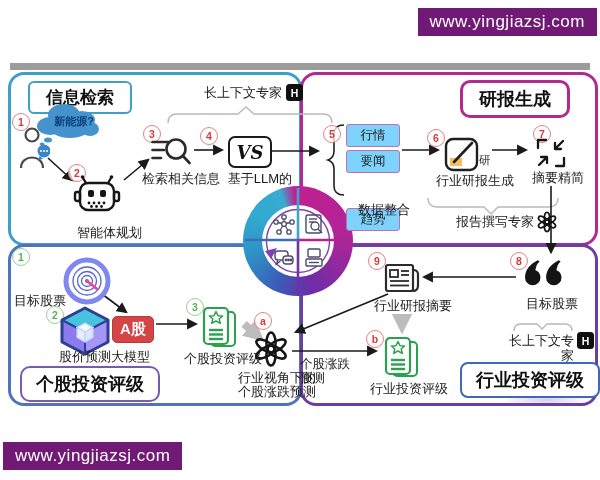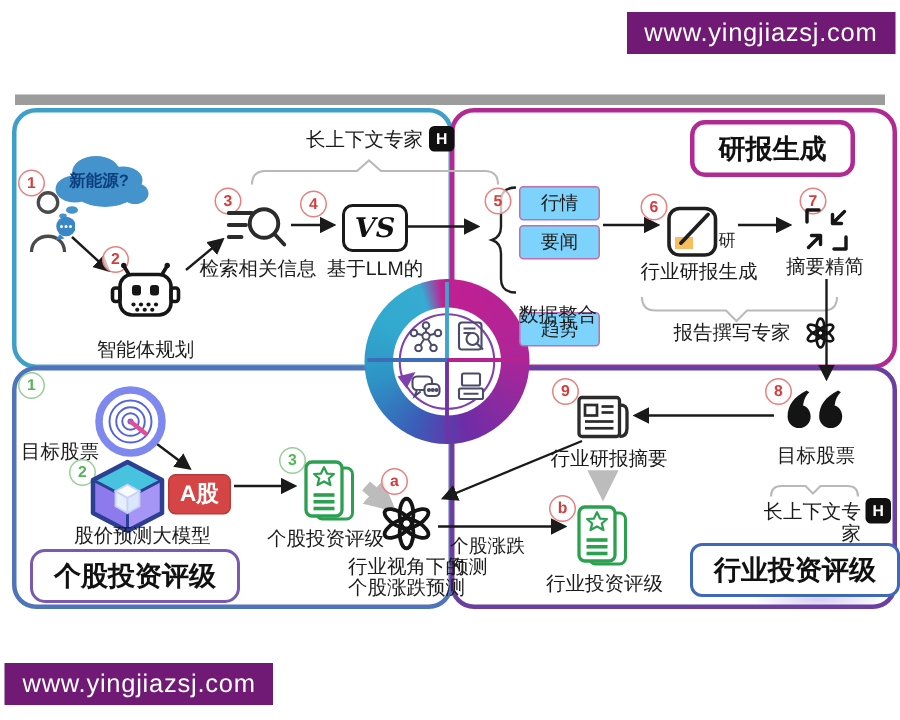--- a/index.html
+++ b/index.html
@@ -3,21 +3,21 @@
 <meta charset="utf-8">
 <style>
   html,body{margin:0;padding:0;background:#fff;}
   #stage{position:relative;width:600px;height:480px;background:#ffffff;overflow:hidden;
          font-family:"Liberation Sans","DejaVu Sans",sans-serif;}
   .abs{position:absolute;}
   .wm{position:absolute;background:#701a75;color:#fff;font-size:17px;padding:4px 12px;letter-spacing:.5px;}
   .graybar{position:absolute;left:10px;top:63px;width:580px;height:7px;background:#9c9c9c;}
   .qbox{position:absolute;border-radius:16px;background:transparent;}
   .titlebox{position:absolute;background:#fff;font-weight:bold;color:#111;display:flex;align-items:center;justify-content:center;}
-  .lbl{position:absolute;font-size:13px;color:#1b1b1b;text-align:center;line-height:1.15;}
+  .lbl{position:absolute;font-size:13px;color:#1b1b1b;text-align:right;line-height:1.15;}
   .numc{position:absolute;width:16px;height:16px;border-radius:50%;border:1.6px solid #e98080;color:#d53c3c;
         font-size:10.5px;font-weight:bold;display:flex;align-items:center;justify-content:center;background:rgba(255,255,255,.75);}
   .numc.green{border-color:#98d098;color:#57b357;}
   .databox{position:absolute;width:52px;height:21px;border:1.6px solid #c06fae;border-radius:3px;background:#7dd3fc;
            font-size:12.5px;color:#1b1b1b;display:flex;align-items:center;justify-content:center;}
   .vsbox{position:absolute;left:228px;top:136px;width:40px;height:28px;border:2.2px solid #1a1a1a;border-radius:7px;
          display:flex;align-items:center;justify-content:center;font-family:"DejaVu Serif",serif;
          font-style:italic;font-weight:bold;font-size:18px;color:#111;background:#fff;}
   .badge{position:absolute;left:112px;top:316px;width:40px;height:25px;background:#d64545;border:1px solid #b83a3a;
          border-radius:5px;color:#fff;font-weight:bold;font-size:15px;display:flex;align-items:center;justify-content:center;}
@@ -131,20 +131,21 @@
       <path d="M102,294 L126,312" marker-end="url(#ah)"></path>
       <path d="M156,324 L196,324" marker-end="url(#ah)"></path>
     </g>
 
     <g stroke="#bcbcbc" stroke-width="8" fill="none">
       <path d="M244,324 L258,336" marker-end="url(#gw)"></path>
       <path d="M402,314 L402,326" marker-end="url(#gw)"></path>
     </g>
   </svg>
 
+  <div class="titlebox" style="left:28px;top:81px;padding:3px 16px;border:2.5px solid #3f9fc8;border-radius:6px;font-size:17px;">信息检索</div>
   <div class="lbl" style="left:186px;top:86px;width:96px;text-align:right;">长上下文专家</div>
   <div class="hlogo" style="left:286px;top:84px;">H</div>
 
   <div class="numc" style="left:12px;top:113px;">1</div>
   <svg class="abs" style="left:34px;top:100px;" width="68" height="46" viewBox="0 0 68 46">
     <g fill="#4493cc">
       <ellipse cx="16" cy="26" rx="13" ry="9"></ellipse>
         <ellipse cx="30" cy="15" rx="16" ry="11"></ellipse>
       <ellipse cx="48" cy="20" rx="13" ry="9"></ellipse>
         <ellipse cx="36" cy="28" rx="20" ry="10"></ellipse>

